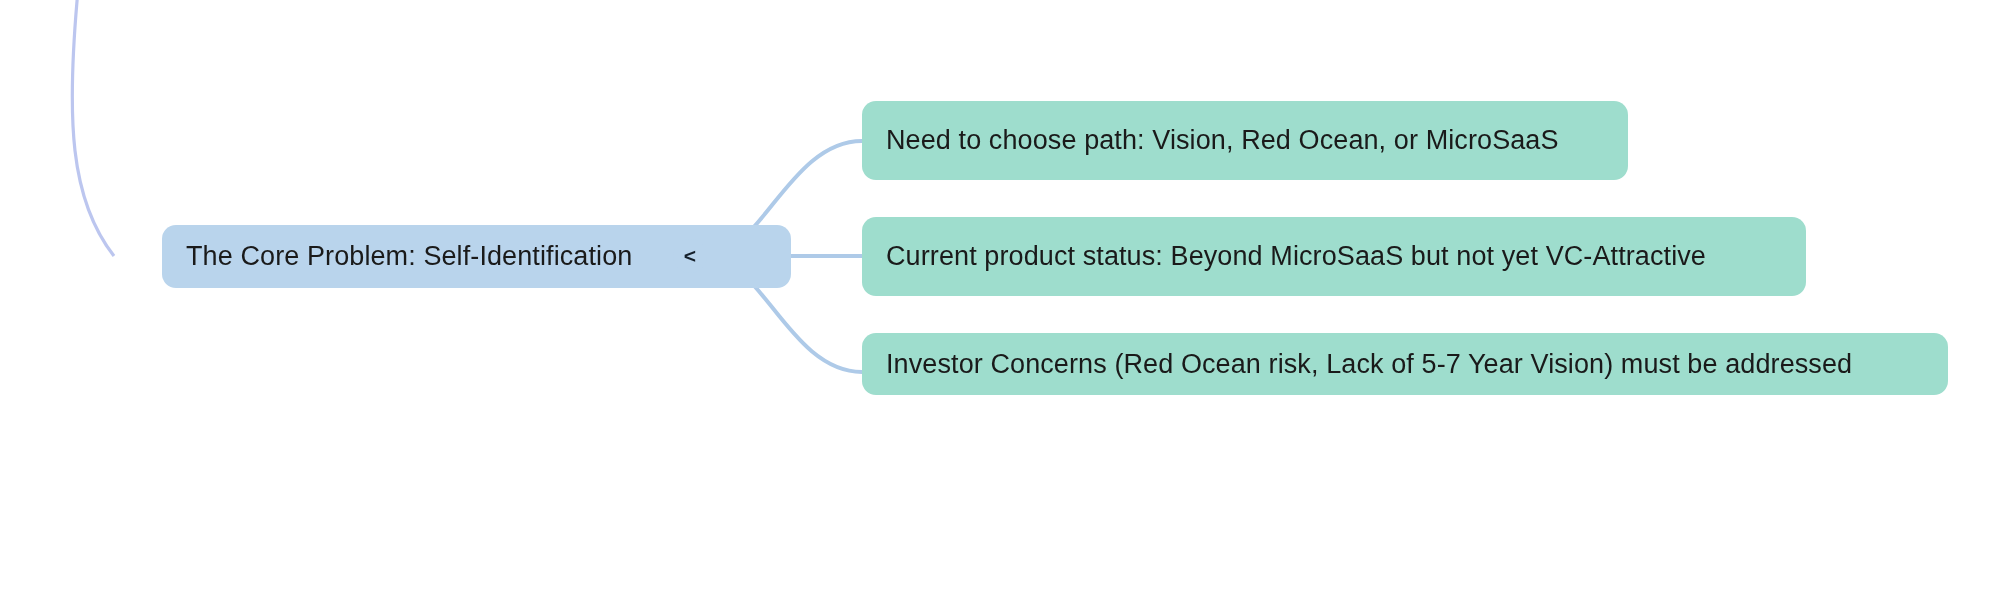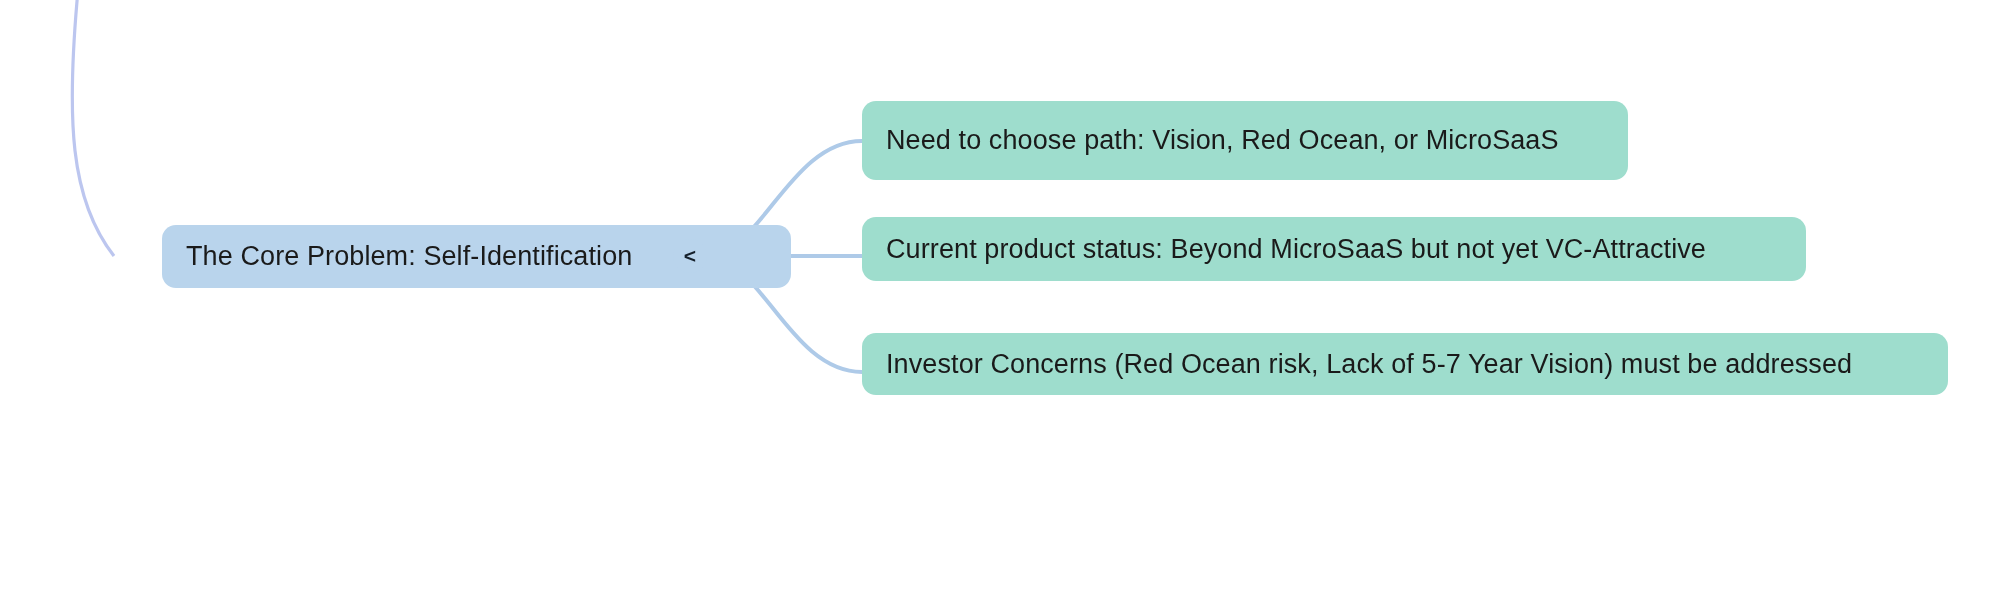--- a/index.html
+++ b/index.html
@@ -86,21 +86,21 @@
   </div>
 
   <div class="toggle" id="toggle-node" style="left: 673px; top: 239px; width: 34px; height: 34px; background: rgb(185, 212, 236);">
     <span class="toggle-glyph">&lt;</span>
   </div>
 
   <div class="node node-child" id="child-0" style="left: 862px; top: 101px; width: 766px; height: 79px; background: rgb(158, 221, 205); color: rgb(26, 26, 26);">
     <span class="node-label">Need to choose path: Vision, Red Ocean, or MicroSaaS</span>
   </div>
 
-  <div class="node node-child" id="child-1" style="left: 862px; top: 217px; width: 944px; height: 64px; background: rgb(158, 221, 205); color: rgb(26, 26, 26);">
+  <div class="node node-child" id="child-1" style="left: 862px; top: 217px; width: 944px; height: 79px; background: rgb(158, 221, 205); color: rgb(26, 26, 26);">
     <span class="node-label">Current product status: Beyond MicroSaaS but not yet VC-Attractive</span>
   </div>
 
   <div class="node node-child" id="child-2" style="left: 862px; top: 333px; width: 1086px; height: 62px; background: rgb(158, 221, 205); color: rgb(26, 26, 26);">
     <span class="node-label">Investor Concerns (Red Ocean risk, Lack of 5-7 Year Vision) must be addressed</span>
   </div>
 
 </div>
 
 </body></html>

